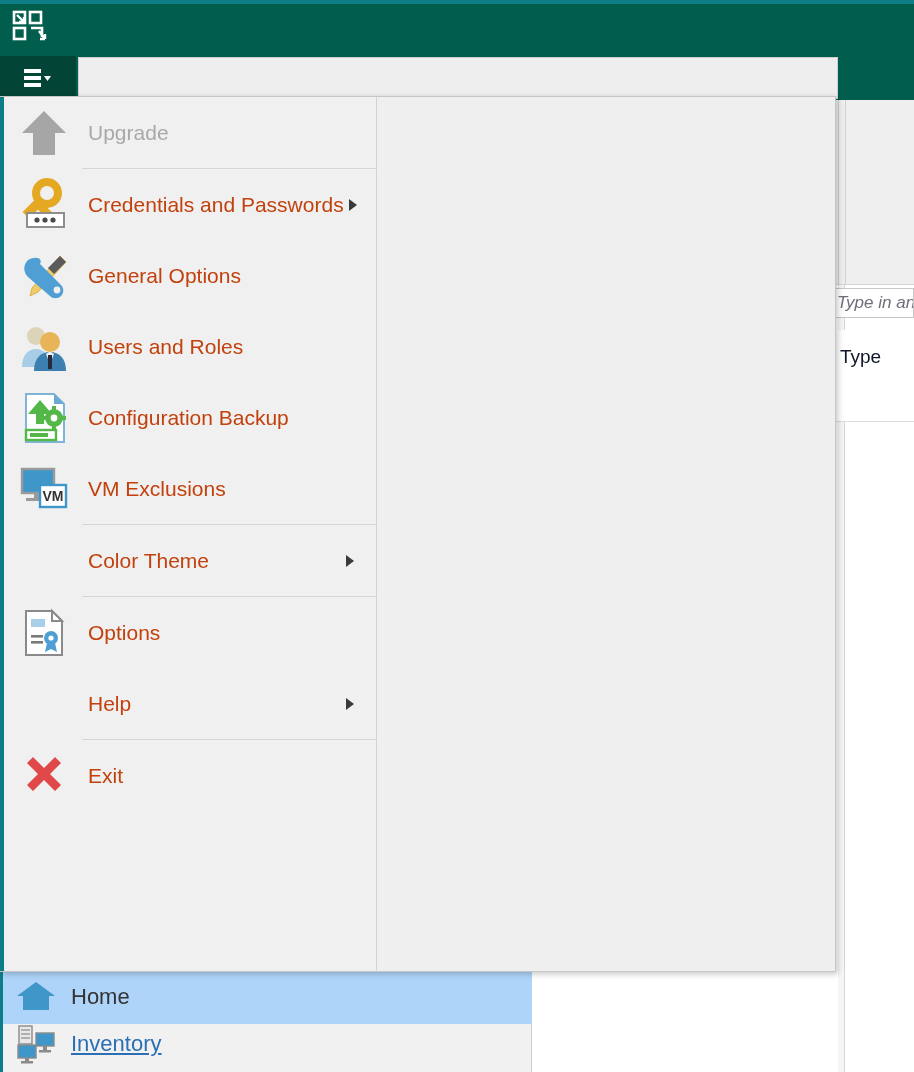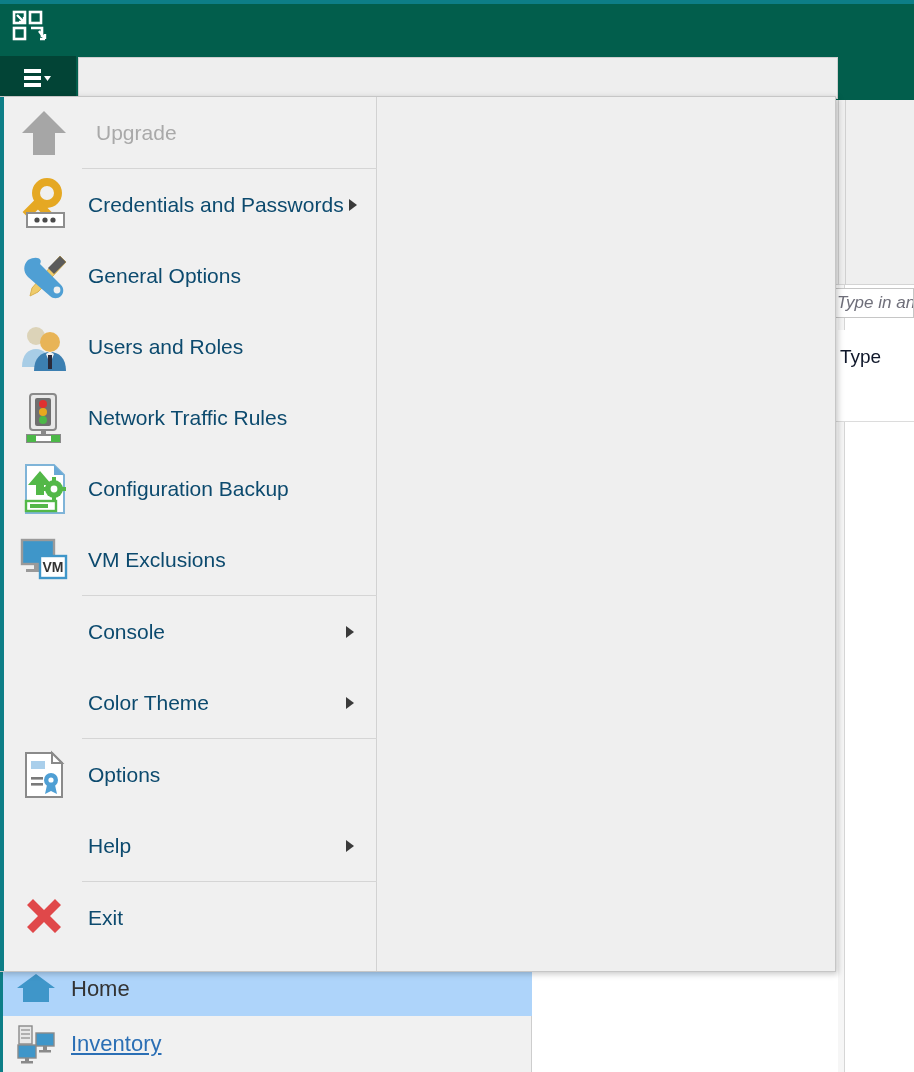--- a/index.html
+++ b/index.html
@@ -123,21 +123,21 @@
     position: absolute; left: 0; top: 0;
     width: 3px; height: 110px;
     background: #0d7e87;
   }
   .nav-item {
     position: absolute; left: 3px;
     width: 529px; height: 54px;
     display: flex; align-items: center;
     cursor: pointer;
   }
-  .nav-item.home { top: 0px; background: #aed4fa; }
+  .nav-item.home { top: 8px; background: #aed4fa; }
   .nav-item.inventory { top: 55px; background: transparent; }
   .nav-icon { width: 46px; height: 42px; margin-left: 10px; flex: 0 0 auto; }
   .nav-label { font-size: 22px; margin-left: 12px; }
   .nav-item.home .nav-label { color: #333333; }
   .nav-item.inventory .nav-label { color: #2b6fb5; text-decoration: underline; }
 
   
   .menu {
     position: absolute; left: 0px; top: 96px;
     width: 836px; height: 876px;
@@ -163,31 +163,31 @@
     background: #efefef;
   }
 
   .mi {
     position: relative;
     display: flex; align-items: center;
     height: 71px;
     width: 373px;
     cursor: pointer;
   }
-  .mi.disabled { cursor: default; gap: 8px; }
+  .mi.disabled { cursor: default; }
   .mi-icon {
     width: 56px; height: 56px;
     margin-left: 12px;
     flex: 0 0 auto;
     display: flex; align-items: flex-end; justify-content: center;
   }
   .mi-icon.blank { visibility: hidden; }
   .mi-label {
     font-size: 21px;
-    color: #0c4a6e;
+    color: #c2410c;
     margin-left: 16px;
     white-space: nowrap;
     flex: 1 1 auto;
   }
   .mi.disabled .mi-label { color: #a9a9a9; }
   .mi-arrow {
     width: 18px; margin-right: 18px;
     flex: 0 0 auto;
     display: flex; align-items: center; justify-content: center;
   }
@@ -344,37 +344,20 @@
             <circle cx="34" cy="23" r="10" fill="#e8b457"></circle>
             <path d="M18 52 C18 39 25 33 34 33 C43 33 50 39 50 52 Z" fill="#3c7fb1"></path>
             <path d="M30 35 L34 45 L38 35 L35 33 L33 33 Z" fill="#f0f0f0"></path>
             <rect x="32" y="36" width="4" height="14" fill="#2a2a3a"></rect>
           </svg>
         </span>
         <span class="mi-label">Users and Roles</span>
         <span class="mi-arrow hidden"></span>
       </div>
 
-      <div class="mi">
-        <span class="mi-icon">
-          <svg viewBox="0 0 56 56" width="56" height="56">
-            <rect x="14" y="4" width="26" height="36" rx="3" fill="#e9e9e9" stroke="#8a8a8a" stroke-width="2"></rect>
-            <rect x="19" y="8" width="16" height="28" rx="2" fill="#6f6f6f"></rect>
-            <circle cx="27" cy="14" r="4" fill="#e03030"></circle>
-            <circle cx="27" cy="22" r="4" fill="#e8a81e"></circle>
-            <circle cx="27" cy="30" r="4" fill="#4cb848"></circle>
-            <rect x="25" y="40" width="5" height="6" fill="#8a8a8a"></rect>
-            <rect x="11" y="45" width="33" height="7" fill="#ffffff" stroke="#8a8a8a" stroke-width="2"></rect>
-            <rect x="11" y="45" width="9" height="7" fill="#4cb848"></rect>
-            <rect x="35" y="45" width="9" height="7" fill="#4cb848"></rect>
-          </svg>
-        </span>
-        <span class="mi-label">Network Traffic Rules</span>
-        <span class="mi-arrow hidden"></span>
-      </div>
 
       <div class="mi">
         <span class="mi-icon">
           <svg viewBox="0 0 56 56" width="56" height="56">
             <path d="M10 4 L38 4 L48 14 L48 52 L10 52 Z" fill="#ffffff" stroke="#7fb4d8" stroke-width="2"></path>
             <path d="M38 4 L48 14 L38 14 Z" fill="#6aa9d6"></path>
             <path d="M20 34 L20 24 L12 24 L24 10 L36 24 L28 24 L28 34 Z" fill="#53b848"></path>
             <circle cx="38" cy="28" r="9" fill="#53b848"></circle>
             <circle cx="38" cy="28" r="3.4" fill="#ffffff"></circle>
             <rect x="36" y="16" width="4" height="5" fill="#53b848"></rect>
@@ -397,29 +380,20 @@
             <rect x="10" y="37" width="20" height="3" fill="#9a9a9a"></rect>
             <rect x="24" y="24" width="26" height="22" fill="#ffffff" stroke="#3f96c9" stroke-width="2.4"></rect>
             <text x="37" y="40" font-family="'Liberation Sans',sans-serif" font-size="14" font-weight="bold" fill="#333333" text-anchor="middle">VM</text>
           </svg>
         </span>
         <span class="mi-label">VM Exclusions</span>
         <span class="mi-arrow hidden"></span>
       </div>
       <div class="mi-sep"></div>
 
-      <div class="mi">
-        <span class="mi-icon blank"></span>
-        <span class="mi-label">Console</span>
-        <span class="mi-arrow">
-          <svg viewBox="0 0 10 12" width="10" height="12">
-              <path d="M1 0 L9 6 L1 12 Z" fill="#3a3a3a"></path>
-            </svg>
-        </span>
-      </div>
 
       <div class="mi">
         <span class="mi-icon blank"></span>
         <span class="mi-label">Color Theme</span>
         <span class="mi-arrow">
           <svg viewBox="0 0 10 12" width="10" height="12">
               <path d="M1 0 L9 6 L1 12 Z" fill="#3a3a3a"></path>
             </svg>
         </span>
       </div>

